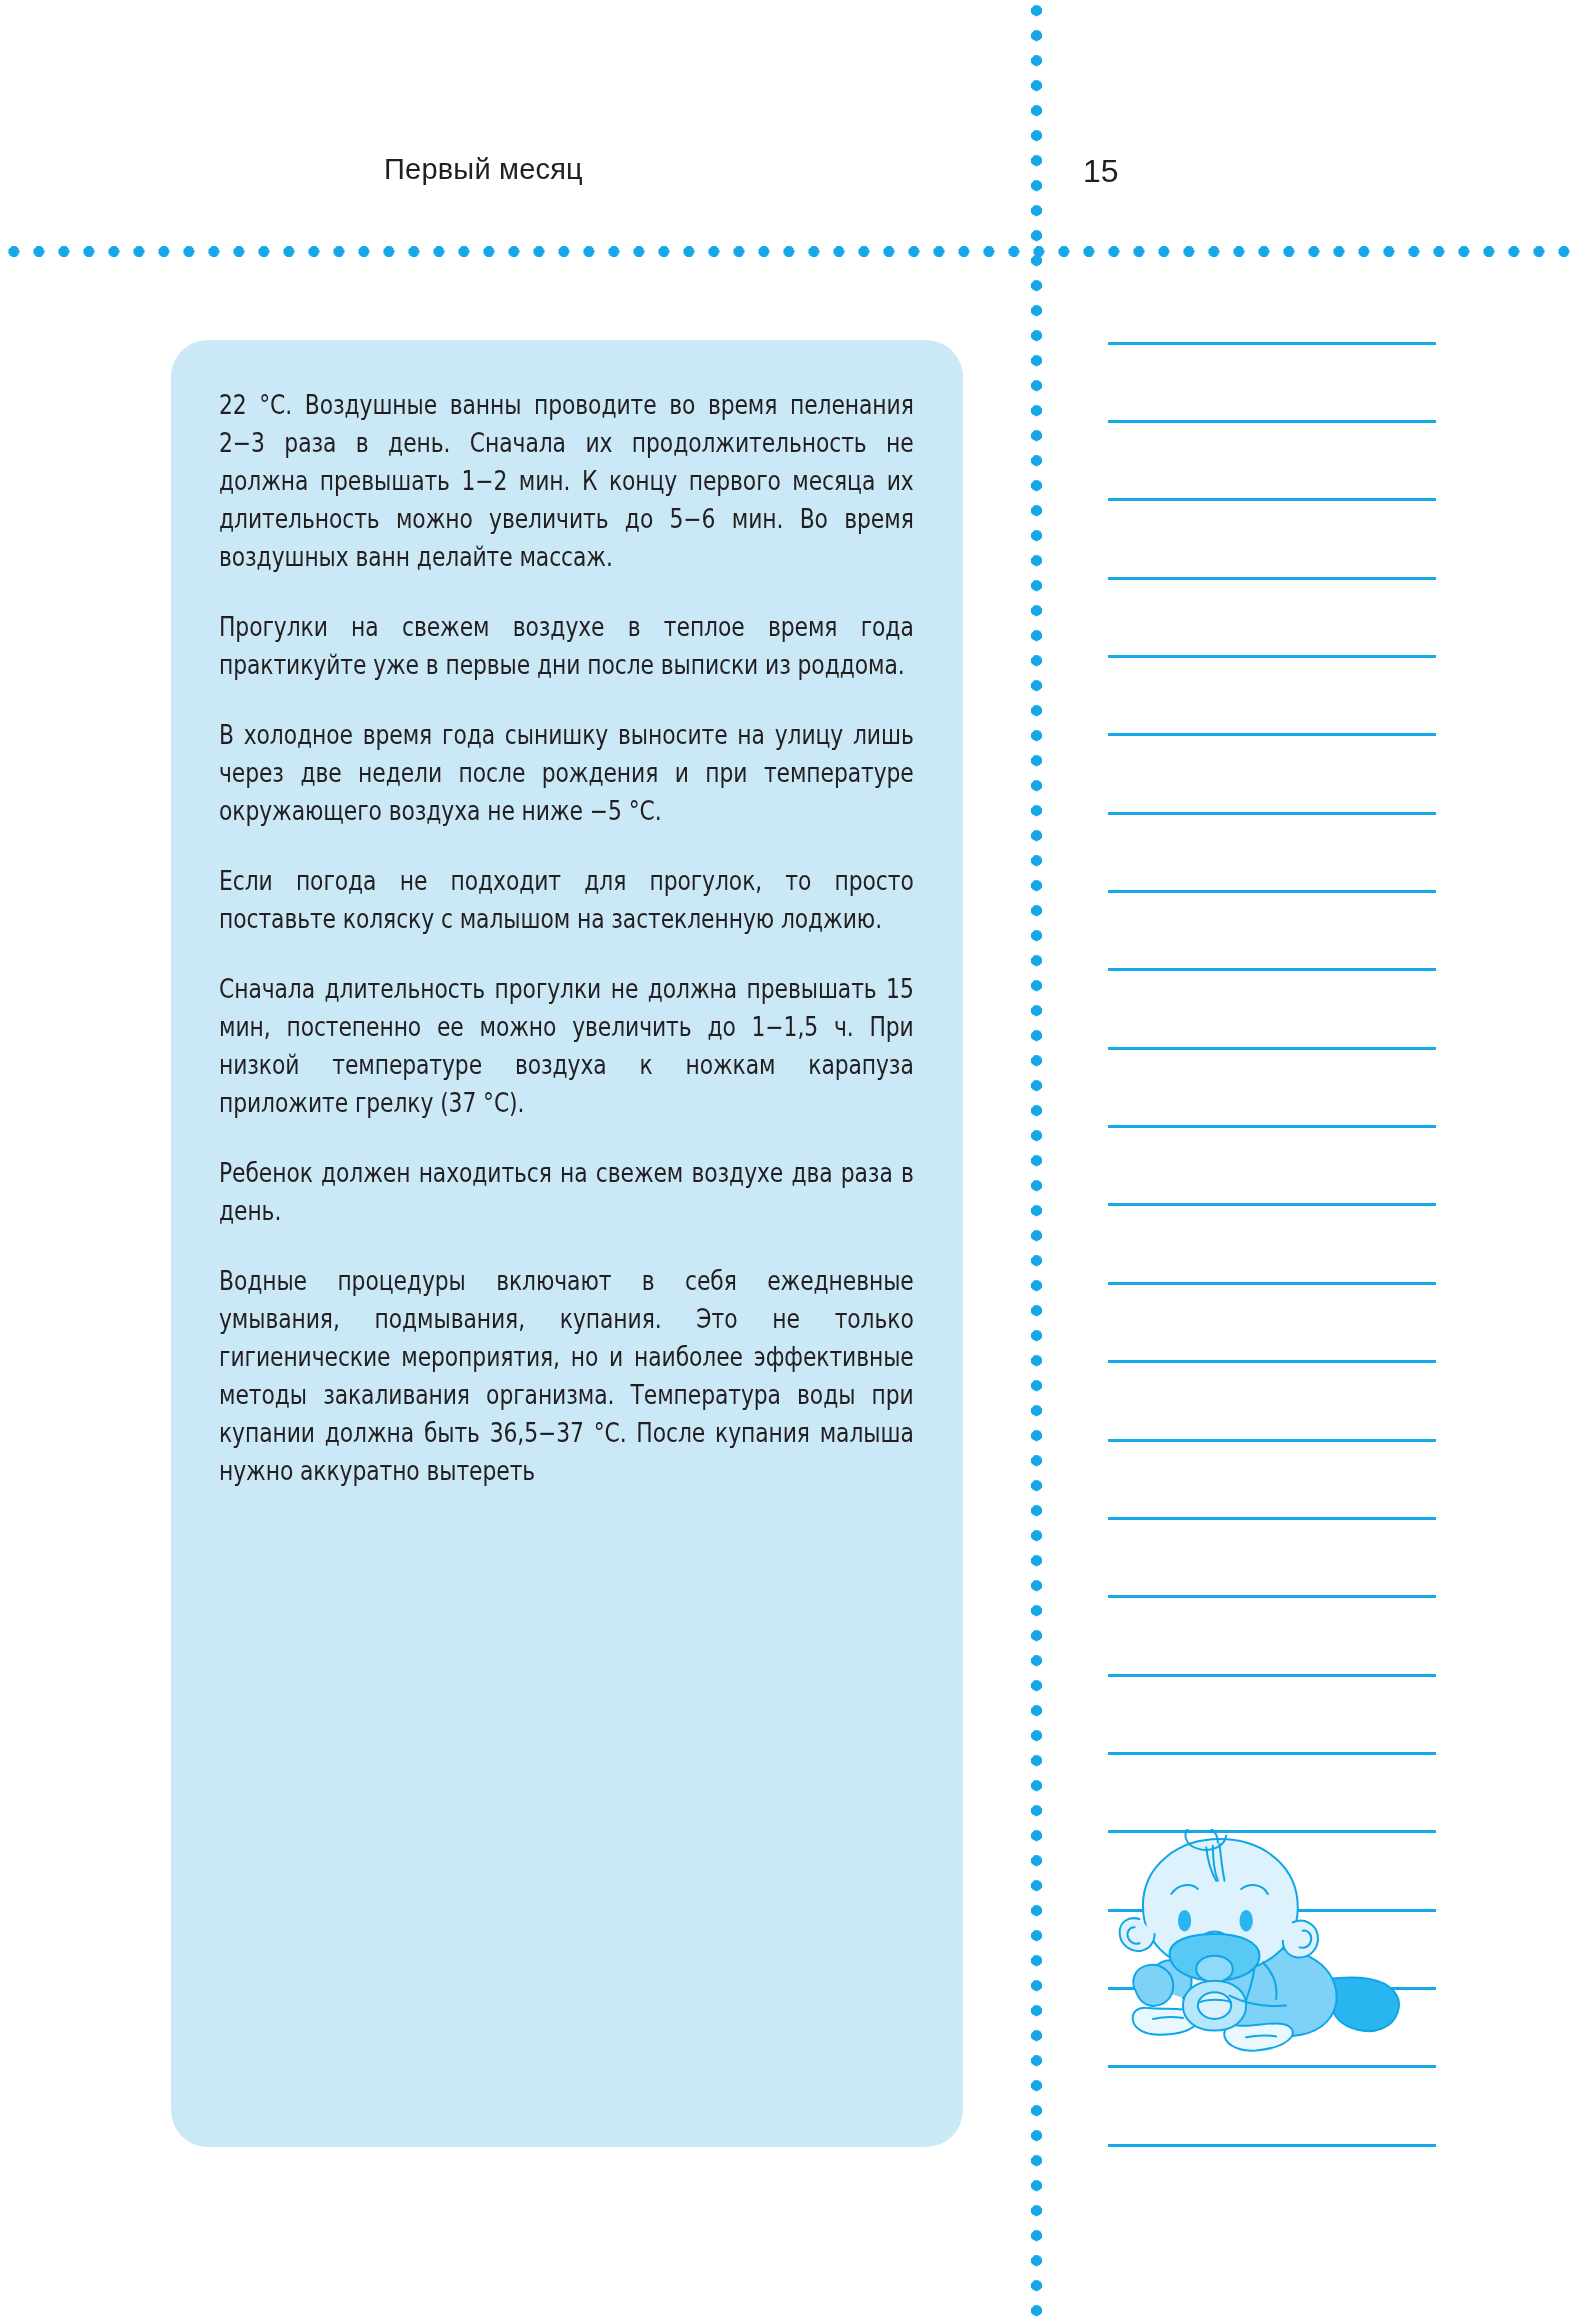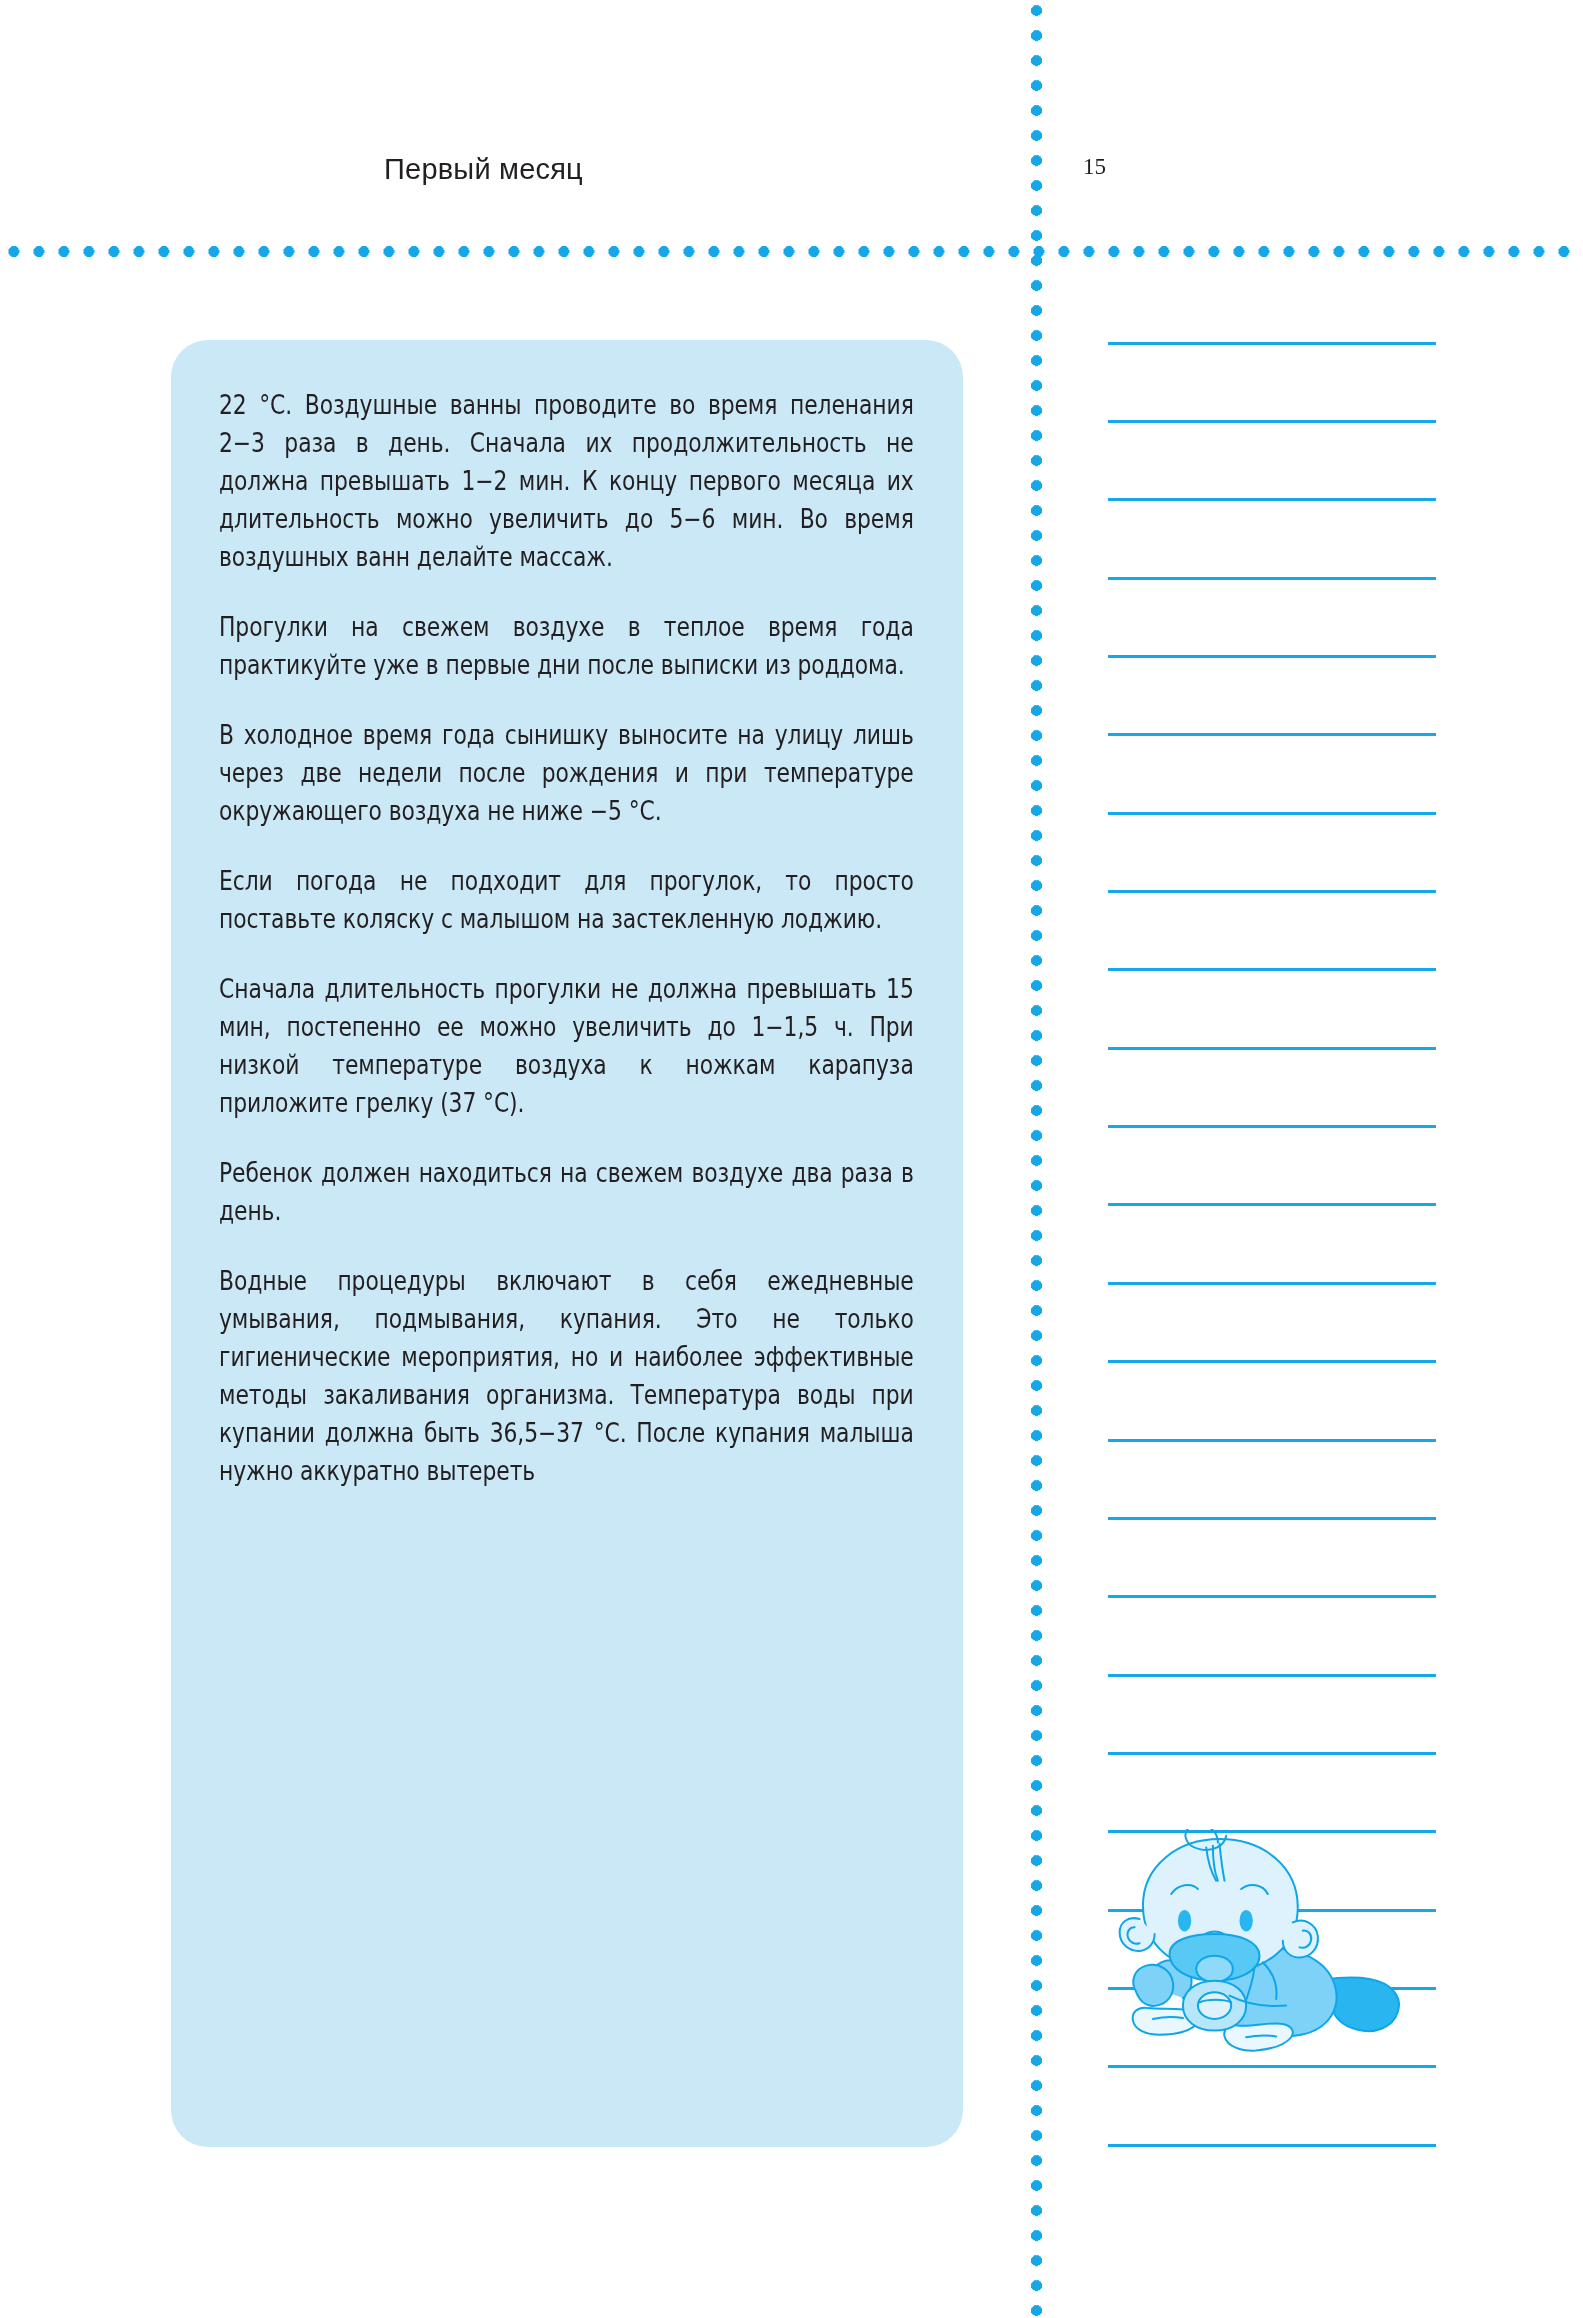--- a/index.html
+++ b/index.html
@@ -34,24 +34,24 @@
     line-height: 1;
     color: #231f20;
     letter-spacing: 0.2px;
     font-family: "Liberation Sans", "DejaVu Sans", sans-serif;
   }
 
   .page-number {
     position: absolute;
     left: 1083px;
     top: 155px;
-    font-size: 23px;
+    font-size: 32px;
     line-height: 1;
     color: #231f20;
-    font-family: Liberation Serif, serif;
+    font-family: Liberation Sans, sans-serif;
     text-align: right;
   }
 
   
   .dots-horizontal {
     position: absolute;
     left: 0px;
     top: 245px;
     width: 1584px;
     height: 12.5px;

